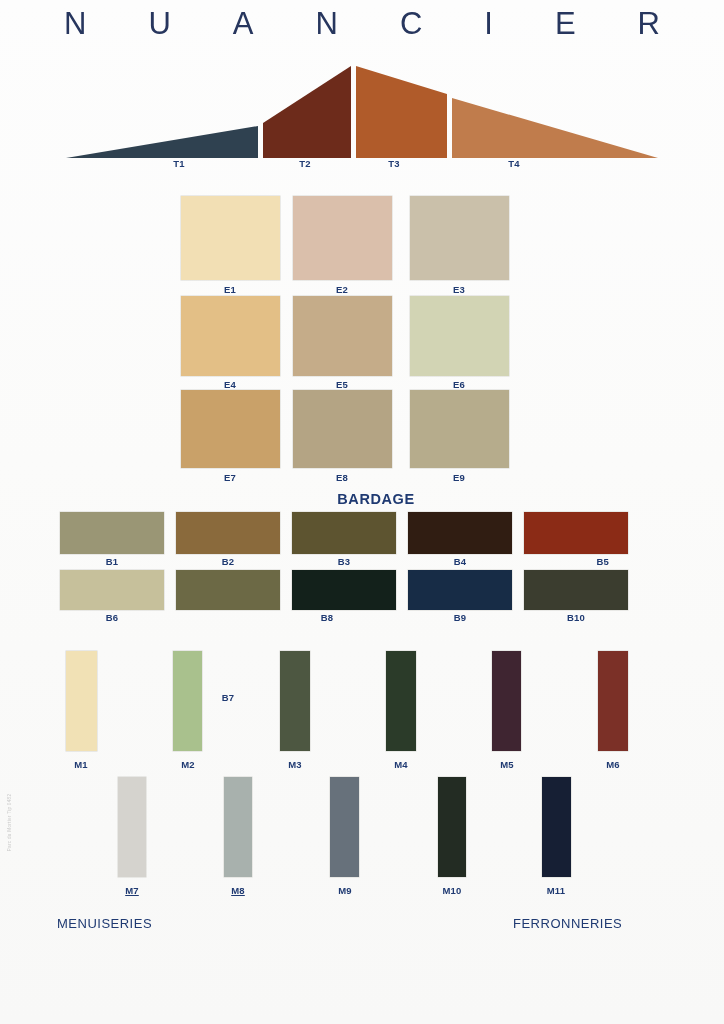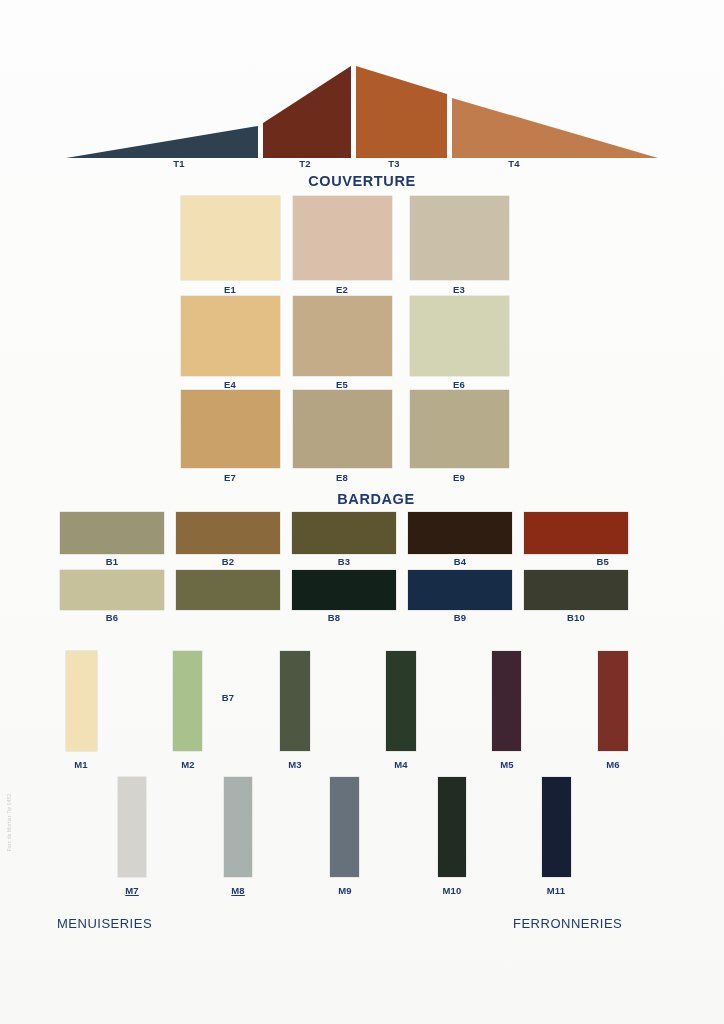--- a/index.html
+++ b/index.html
@@ -107,40 +107,40 @@
     letter-spacing: 0.3px;
     white-space: nowrap;
     opacity: 0.75;
   }
 </style>
 </head>
 <body>
 
 <div id="page">
 
+  <div class="title">NUANCIER</div>
 
   <div class="roof-wrap">
     <svg width="592" height="100" viewBox="0 0 592 100">
 
       <polygon id="roof-t1" points="0,98 192,66 192,98" fill="#2f4150"></polygon>
 
       <polygon id="roof-t2" points="197,63 285,6 285,98 197,98" fill="#6d2b1b"></polygon>
 
       <polygon id="roof-t3" points="290,6 381,34 381,98 290,98" fill="#b05b2a"></polygon>
 
       <polygon id="roof-t4" points="386,38 592,98 386,98" fill="#c07c4c"></polygon>
     </svg>
   </div>
 
   <div class="swatch-label" style="left:146px; top:158px; width:66px;">T1</div>
   <div class="swatch-label" style="left:272px; top:158px; width:66px;">T2</div>
   <div class="swatch-label" style="left:361px; top:158px; width:66px;">T3</div>
   <div class="swatch-label" style="left:481px; top:158px; width:66px;">T4</div>
 
-  <div class="section-heading" style="left:0; top:173px; width:724px;">COUVERTURE</div>
 
   <div class="enduit-swatch" id="enduit-e1" style="left: 181px; top: 196px; width: 99px; height: 84px; background: rgb(242, 223, 180);"></div>
   <div class="enduit-swatch" id="enduit-e2" style="left: 293px; top: 196px; width: 99px; height: 84px; background: rgb(218, 191, 171);"></div>
   <div class="enduit-swatch" id="enduit-e3" style="left: 410px; top: 196px; width: 99px; height: 84px; background: rgb(202, 192, 170);"></div>
   <div class="swatch-label" style="left:197px; top:284px; width:66px;">E1</div>
   <div class="swatch-label" style="left:309px; top:284px; width:66px;">E2</div>
   <div class="swatch-label" style="left:426px; top:284px; width:66px;">E3</div>
 
   <div class="enduit-swatch" id="enduit-e4" style="left: 181px; top: 296px; width: 99px; height: 80px; background: rgb(227, 191, 134);"></div>
   <div class="enduit-swatch" id="enduit-e5" style="left: 293px; top: 296px; width: 99px; height: 80px; background: rgb(197, 172, 137);"></div>
@@ -169,21 +169,21 @@
   <div class="swatch-label" style="left:427px; top:556px; width:66px;">B4</div>
   <div class="swatch-label" style="left:543px; top:556px; width:66px;text-align:right;">B5</div>
 
   <div class="bardage-swatch" id="bardage-b6" style="left: 60px; top: 570px; width: 104px; height: 40px; background: rgb(198, 192, 155);"></div>
   <div class="bardage-swatch" id="bardage-b7" style="left: 176px; top: 570px; width: 104px; height: 40px; background: rgb(108, 105, 69);"></div>
   <div class="bardage-swatch" id="bardage-b8" style="left: 292px; top: 570px; width: 104px; height: 40px; background: rgb(19, 33, 27);"></div>
   <div class="bardage-swatch" id="bardage-b9" style="left: 408px; top: 570px; width: 104px; height: 40px; background: rgb(23, 44, 70);"></div>
   <div class="bardage-swatch" id="bardage-b10" style="left: 524px; top: 570px; width: 104px; height: 40px; background: rgb(59, 61, 47);"></div>
   <div class="swatch-label" style="left:79px; top:612px; width:66px;">B6</div>
   <div class="swatch-label" style="left:195px; top:648px; width:66px;margin-top:44px;">B7</div>
-  <div class="swatch-label" style="left:301px; top:612px; width:66px;">B8</div>
+  <div class="swatch-label" style="left:294px; top:612px; width:66px;">B8</div>
   <div class="swatch-label" style="left:427px; top:612px; width:66px;">B9</div>
   <div class="swatch-label" style="left:543px; top:612px; width:66px;">B10</div>
 
   <div class="section-heading" style="left:0; top:627px; width:724px;" id="heading-bardage"></div>
 
   <div class="bar-swatch" id="bar-m1" style="left: 66px; top: 651px; width: 31px; height: 100px; background: rgb(241, 225, 181);"></div>
   <div class="bar-swatch" id="bar-m2" style="left: 173px; top: 651px; width: 29px; height: 100px; background: rgb(169, 193, 141);"></div>
   <div class="bar-swatch" id="bar-m3" style="left: 280px; top: 651px; width: 30px; height: 100px; background: rgb(77, 87, 65);"></div>
   <div class="bar-swatch" id="bar-m4" style="left: 386px; top: 651px; width: 30px; height: 100px; background: rgb(43, 59, 41);"></div>
   <div class="bar-swatch" id="bar-m5" style="left: 492px; top: 651px; width: 29px; height: 100px; background: rgb(63, 37, 49);"></div>

